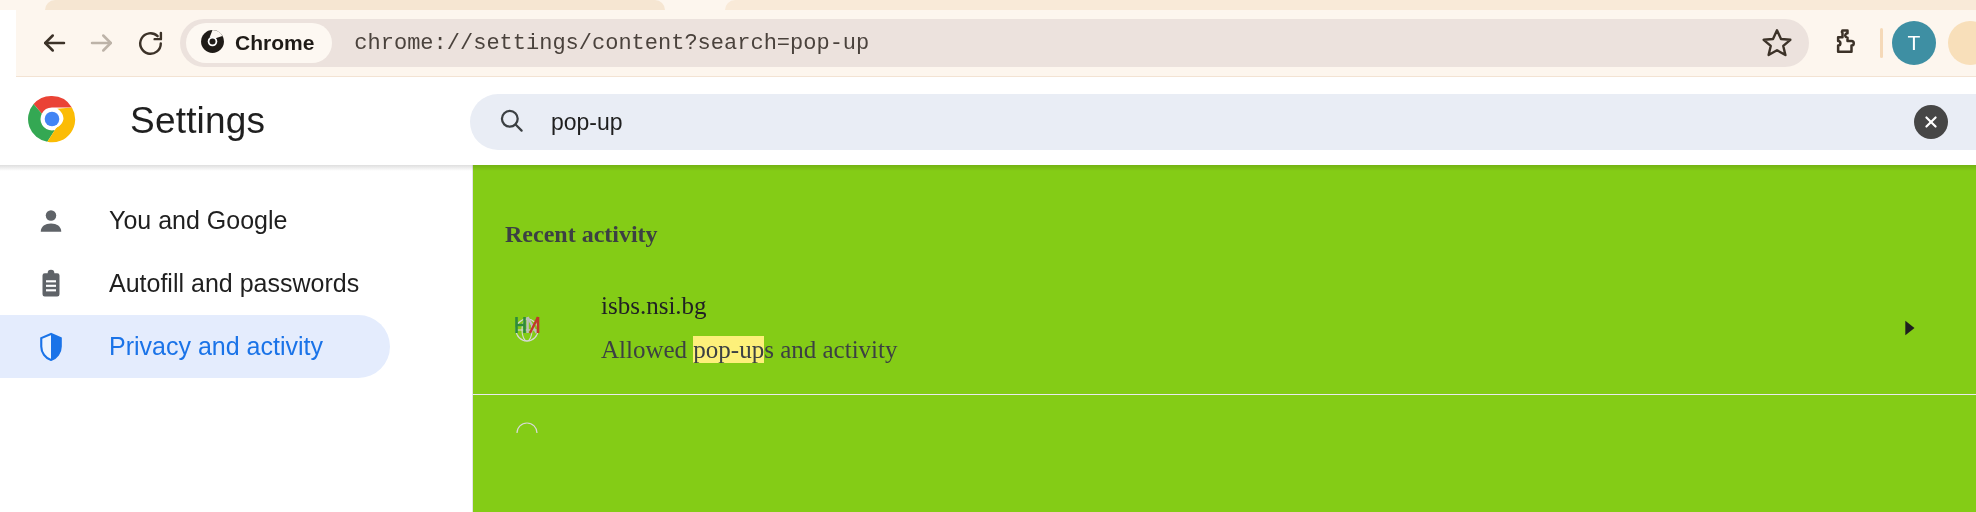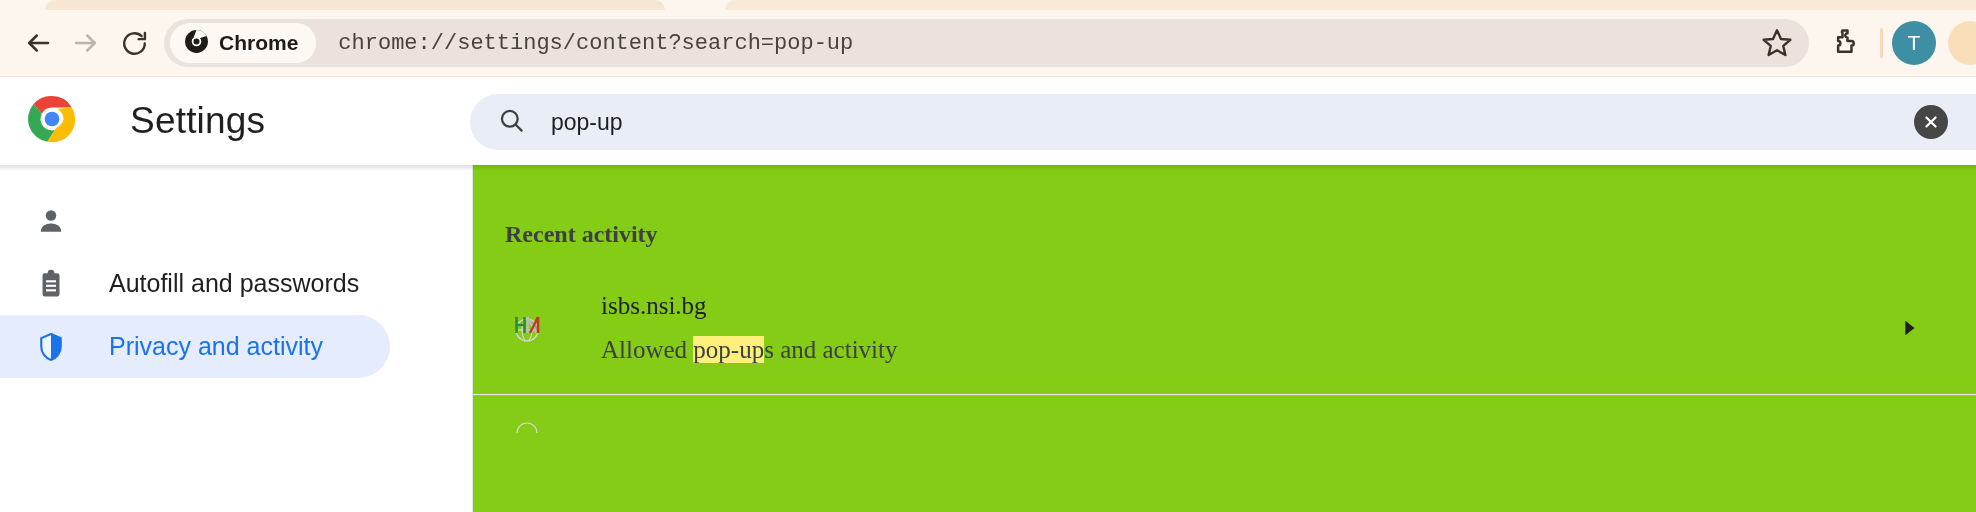--- a/index.html
+++ b/index.html
@@ -28,20 +28,21 @@
   }
 
   #toolbar {
     height:67px;
     background:#fdf6ee;
     display:flex;
     align-items:center;
     padding:0 14px;
     position:relative;
     border-bottom:1px solid #f3e3d3;
+    margin-left:16px;
   }
 
   .nav-btn {
     width:48px; height:48px;
     display:flex; align-items:center; justify-content:center;
     border-radius:50%;
     flex:0 0 auto;
   }
   .nav-btn svg { display:block; }
 
@@ -359,20 +360,21 @@
 
     <nav id="sidebar">
 
       <div class="sidebar-item">
         <span class="s-icon">
           <svg width="30" height="30" viewBox="0 0 24 24" fill="#5f6368">
             <circle cx="12" cy="7.6" r="4.2"></circle>
             <path d="M3.8 20.5c0-4.3 3.7-6.6 8.2-6.6s8.2 2.3 8.2 6.6z"></path>
           </svg>
         </span>
+        <span class="s-label">You and Google</span>
       </div>
 
       <div class="sidebar-item">
         <span class="s-icon">
           <svg width="30" height="30" viewBox="0 0 24 24" fill="#5f6368">
             <path d="M7 3.3h2.3a2.7 2.7 0 0 1 5.4 0H17a1.8 1.8 0 0 1 1.8 1.8v15.1a1.8 1.8 0 0 1-1.8 1.8H7a1.8 1.8 0 0 1-1.8-1.8V5.1A1.8 1.8 0 0 1 7 3.3z"></path>
             <rect x="8" y="9" width="8" height="1.7" fill="#ffffff"></rect>
             <rect x="8" y="12.6" width="8" height="1.7" fill="#ffffff"></rect>
             <rect x="8" y="16.2" width="8" height="1.7" fill="#ffffff"></rect>
             <circle cx="12" cy="3.3" r="1.3" fill="#5f6368"></circle>

